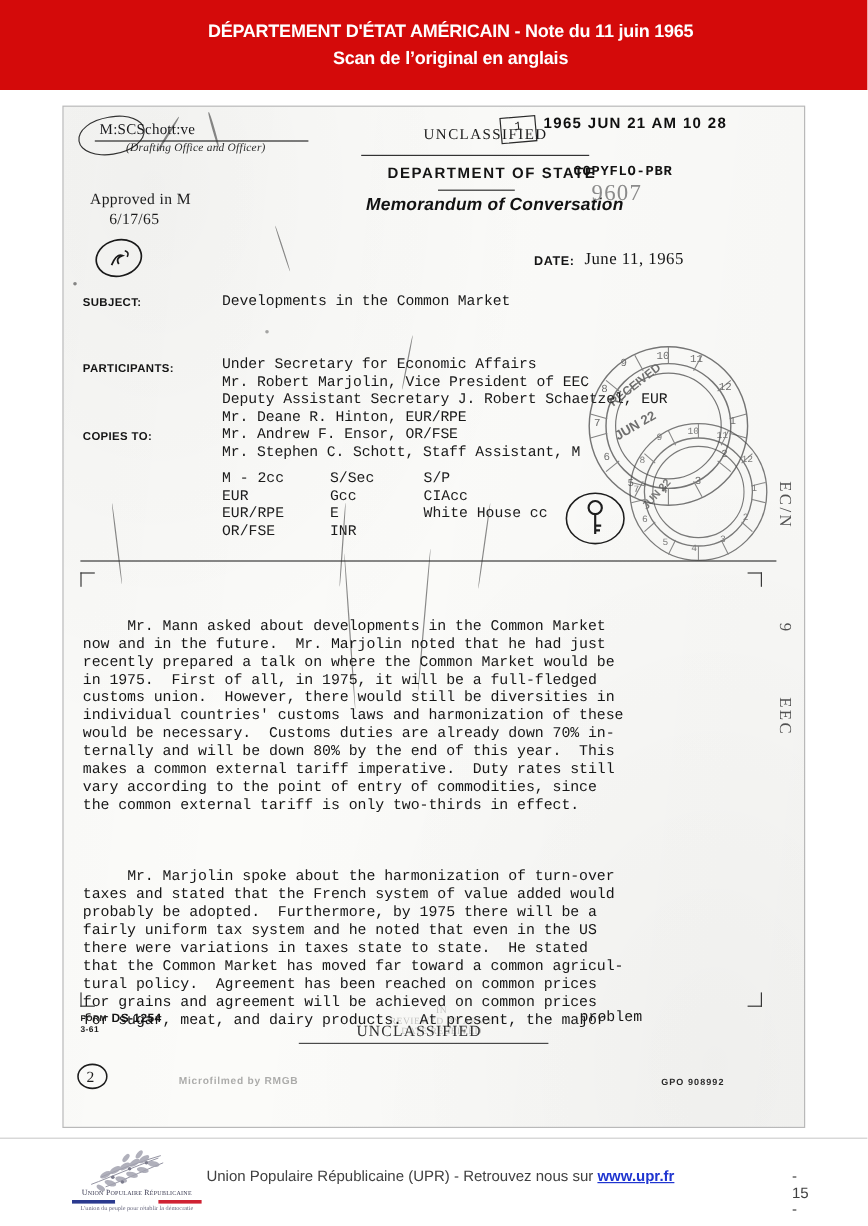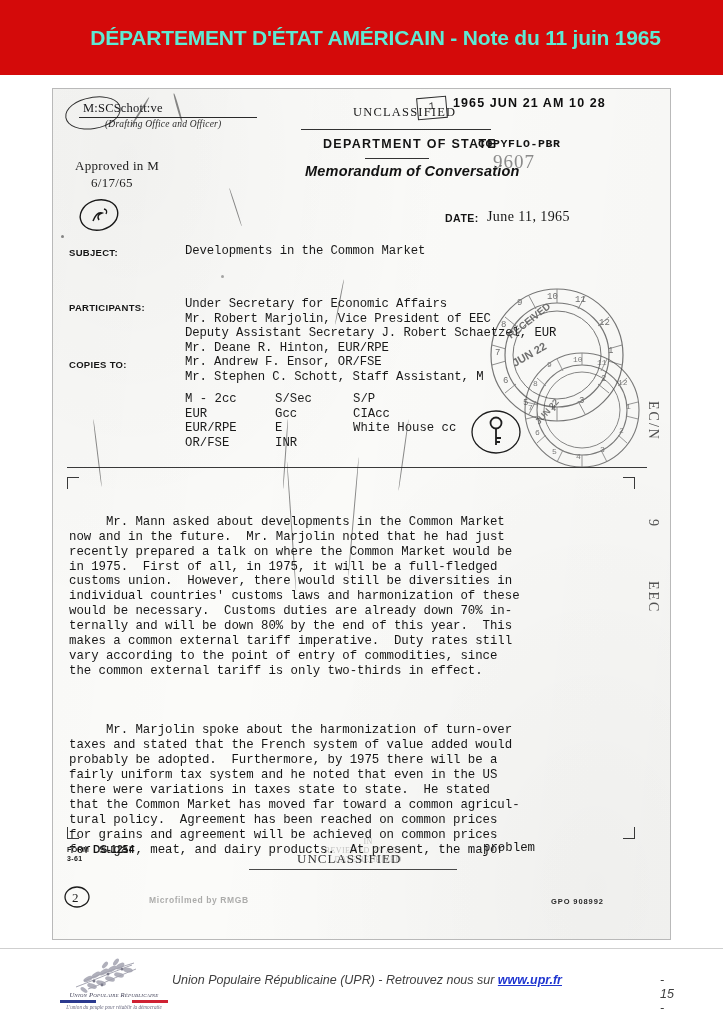--- a/index.html
+++ b/index.html
@@ -22,23 +22,23 @@
     width: 723px;
     height: 75px;
     background: #d40a0a;
     display: flex;
     flex-direction: column;
     align-items: center;
     justify-content: center;
     box-sizing: border-box;
   }
   .banner-line {
-    color: #5eead4;
-    font-weight: bold;
-    font-size: 21px;
+    color: #ffffff;
+    font-weight: bold;
+    font-size: 15px;
     line-height: 22px;
     letter-spacing: -0.2px;
     white-space: nowrap;
     margin-left: 28px;
   }
 
   
   .scan {
     position: absolute;
     left: 52px;
@@ -403,21 +403,20 @@
     position: absolute;
     left: 0; top: 948px;
     width: 723px;
     border-bottom: 1px solid #cfcfcf;
   }
   .footer {
     position: absolute;
     left: 0; top: 955px;
     width: 665px;
     height: 67px;
-    font-style: italic;
   }
   .upr-logo {
     position: absolute;
     left: 58px; top: 2px;
     width: 112px; height: 56px;
   }
   .upr-logo-name {
     position: absolute;
     left: 58px; top: 36px;
     width: 112px;
@@ -465,20 +464,21 @@
     font-family: "Liberation Sans", sans-serif;
     font-size: 12.5px;
     color: #404040;
   }
 </style>
 </head>
 <body>
 
 <div class="banner">
   <div class="banner-line">DÉPARTEMENT D'ÉTAT AMÉRICAIN - Note du 11 juin 1965</div>
+  <div class="banner-line">Scan de l’original en anglais</div>
 </div>
 
 <div class="scan">
 
   <div class="abs drafting">
     <div class="drafting-name">M:SCSchott:ve</div>
     <div class="drafting-rule"></div>
     <div class="drafting-sub">(Drafting Office and Officer)</div>
   </div>
   <div class="abs scribble-ellipse"></div>

